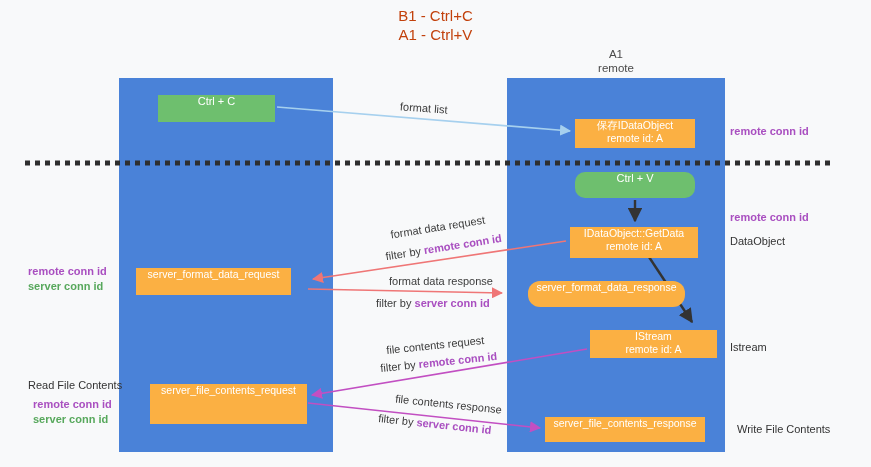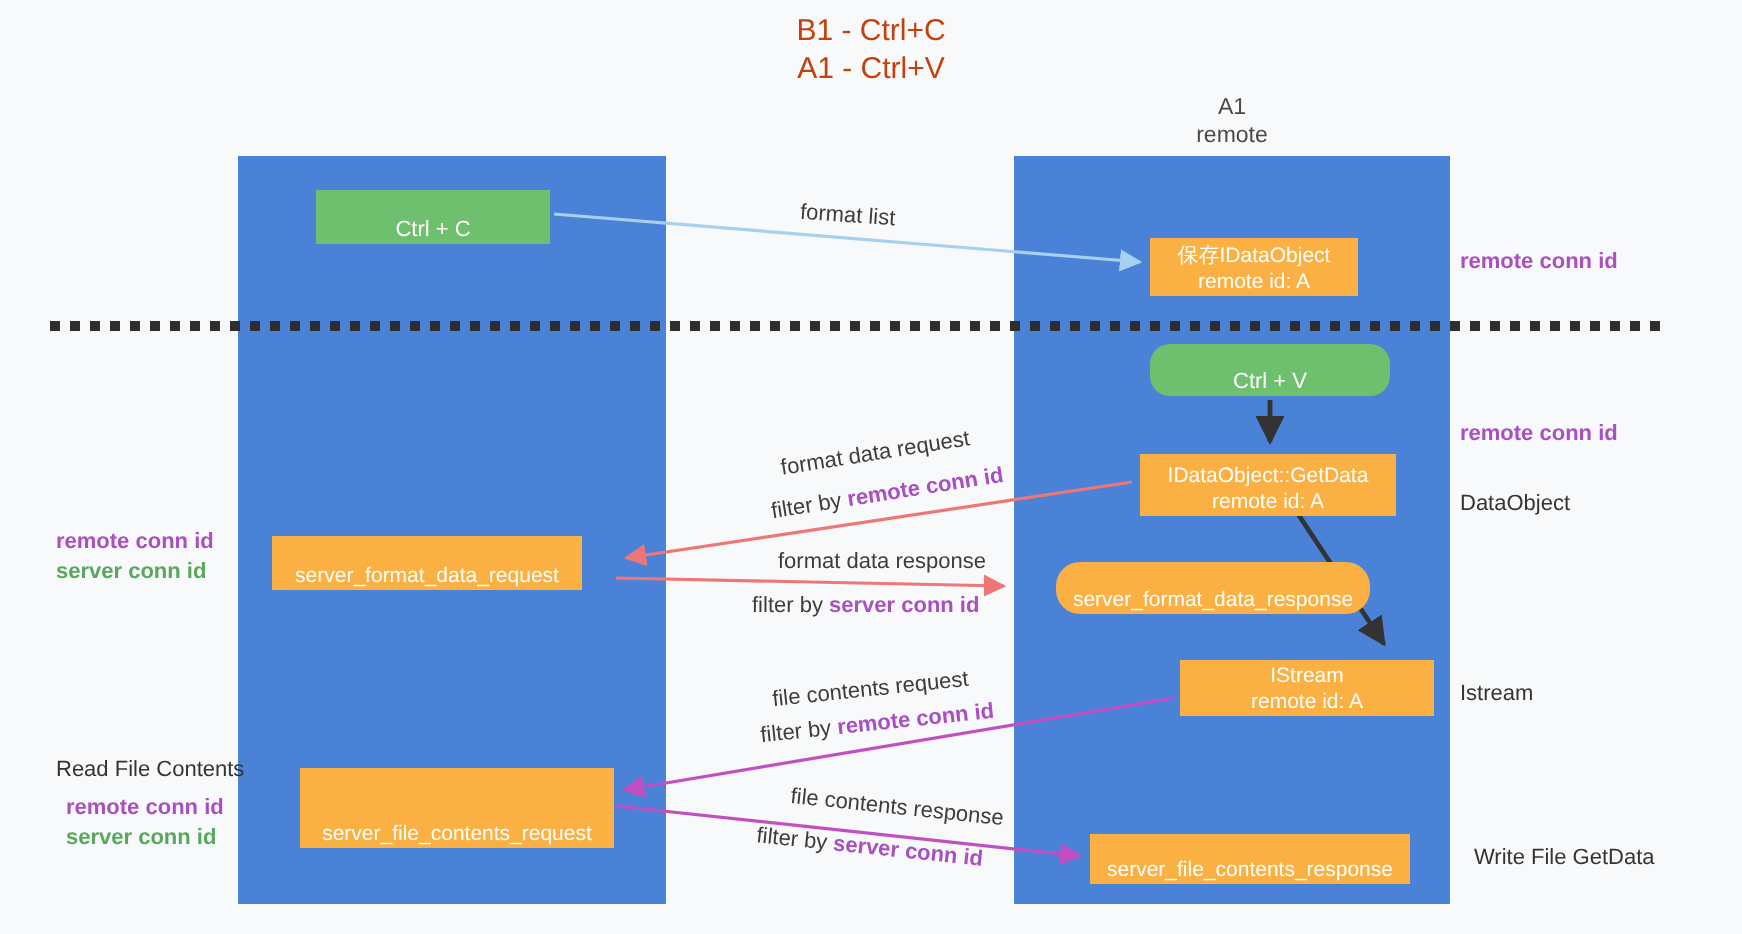--- a/index.html
+++ b/index.html
@@ -5,21 +5,21 @@
   html,body{margin:0;padding:0;}
   .stage{position:relative;width:871px;height:467px;background:#f8f9fa;
          font-family:"Liberation Sans",sans-serif;overflow:hidden;}
   .title{position:absolute;left:0;top:6px;width:871px;text-align:center;
          font-size:15px;line-height:19px;color:#c2410c;z-index:4;}
   .lanehdr{position:absolute;top:47px;text-align:center;font-size:11.5px;
            line-height:14px;color:#4a4a4a;z-index:4;}
   .lane{position:absolute;top:78px;height:374px;background:#4a82d8;z-index:1;}
   .arrows{position:absolute;left:0;top:0;z-index:2;}
   .box{position:absolute;z-index:3;display:flex;flex-direction:column;align-items:center;
-       justify-content:flex-end;color:#fff;text-align:center;white-space:nowrap;
+       justify-content:flex-start;color:#fff;text-align:center;white-space:nowrap;
        font-size:10.5px;line-height:13px;}
   .green{background:#6ebf6e;font-size:11px;}
   .orange{background:#fbb043;}
   .mlabel{position:absolute;z-index:4;font-size:11px;color:#3c3c3c;white-space:nowrap;}
   .side{position:absolute;z-index:4;font-size:11px;color:#333;white-space:nowrap;}
   .purple{color:#a94fc0;font-weight:bold;}
   .greent{color:#57a85c;font-weight:bold;}
 </style>
 </head>
 <body>
@@ -60,21 +60,21 @@
     <line x1="649" y1="257" x2="692" y2="322" stroke="#333333" stroke-width="2.4" marker-end="url(#m-black)"></line>
     <line x1="566" y1="241" x2="313" y2="279" stroke="#ef7676" stroke-width="1.6" marker-end="url(#m-red)"></line>
     <line x1="308" y1="289" x2="502" y2="293" stroke="#ef7676" stroke-width="1.6" marker-end="url(#m-red)"></line>
     <line x1="587" y1="349" x2="312" y2="395" stroke="#c24fc2" stroke-width="1.6" marker-end="url(#m-mag)"></line>
     <line x1="308" y1="403" x2="540" y2="428" stroke="#c24fc2" stroke-width="1.6" marker-end="url(#m-mag)"></line>
   </svg>
 
   <div class="box green" style="left:158px;top:95px;width:117px;height:27px;">
     <span>Ctrl + C</span>
   </div>
-  <div class="box orange" style="left:575px;top:119px;width:104px;height:29px;">
+  <div class="box orange" style="left:575px;top:119px;width:120px;height:29px;">
     <span>保存IDataObject</span>
     <span>remote id: A</span>
   </div>
   <div class="box green" style="left:575px;top:172px;width:120px;height:26px;border-radius:10px;">
     <span>Ctrl + V</span>
   </div>
   <div class="box orange" style="left:570px;top:227px;width:128px;height:31px;">
     <span>IDataObject::GetData</span>
     <span>remote id: A</span>
   </div>
@@ -118,17 +118,17 @@
   </div>
 
   <div class="side purple" style="left:28px;top:265px;">remote conn id</div>
   <div class="side greent" style="left:28px;top:280px;">server conn id</div>
   <div class="side" style="left:28px;top:379px;">Read File Contents</div>
   <div class="side purple" style="left:33px;top:398px;">remote conn id</div>
   <div class="side greent" style="left:33px;top:413px;">server conn id</div>
 
   <div class="side purple" style="left:730px;top:125px;">remote conn id</div>
   <div class="side purple" style="left:730px;top:211px;">remote conn id</div>
-  <div class="side" style="left:730px;top:246px;">DataObject</div>
+  <div class="side" style="left:730px;top:235px;">DataObject</div>
   <div class="side" style="left:730px;top:341px;">Istream</div>
-  <div class="side" style="left:737px;top:423px;">Write File GetData</div>
+  <div class="side" style="left:737px;top:423px;">Write File Contents</div>
 
 </div>
 
 </body></html>

